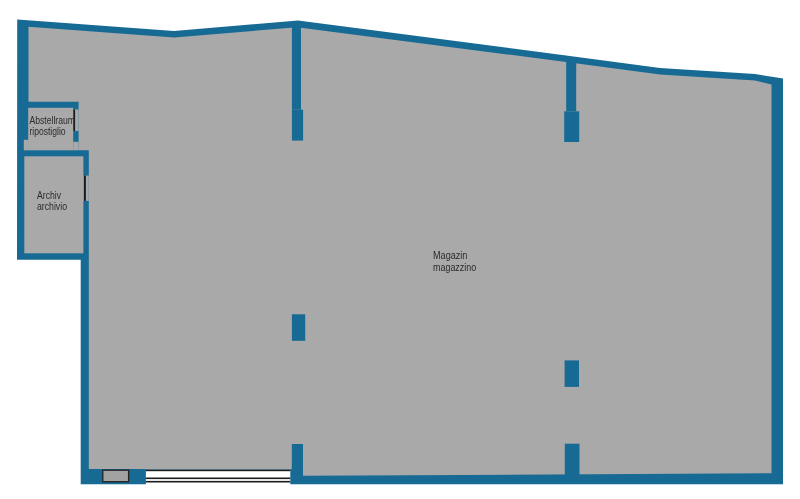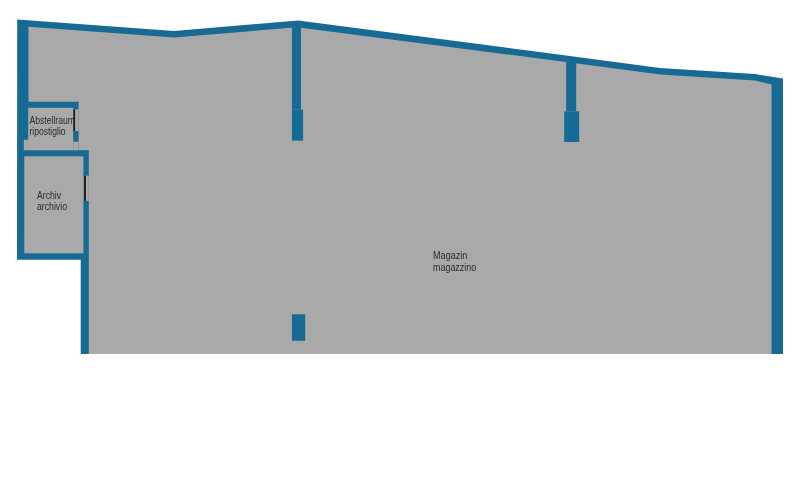--- a/index.html
+++ b/index.html
@@ -1,16 +1,16 @@
 <!DOCTYPE html>
 <html><head>
 <meta charset="utf-8">
 <style>
   html,body{margin:0;padding:0;background:#ffffff;}
-  #plan{width:800px;height:354px;position:relative;}
+  #plan{width:800px;height:499px;position:relative;}
   text{font-family:"Liberation Sans",sans-serif;fill:#2b2b2b;}
 </style>
 </head>
 <body>
 
 <div id="plan">
 <svg width="800" height="499" viewBox="0 0 800 499" xmlns="http://www.w3.org/2000/svg">
   <defs>
     <filter id="soft" x="-5%" y="-5%" width="110%" height="110%">
       <feGaussianBlur stdDeviation="0.7"></feGaussianBlur>

